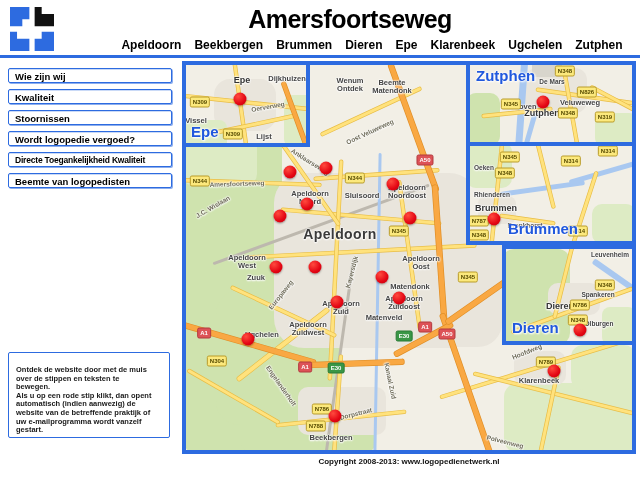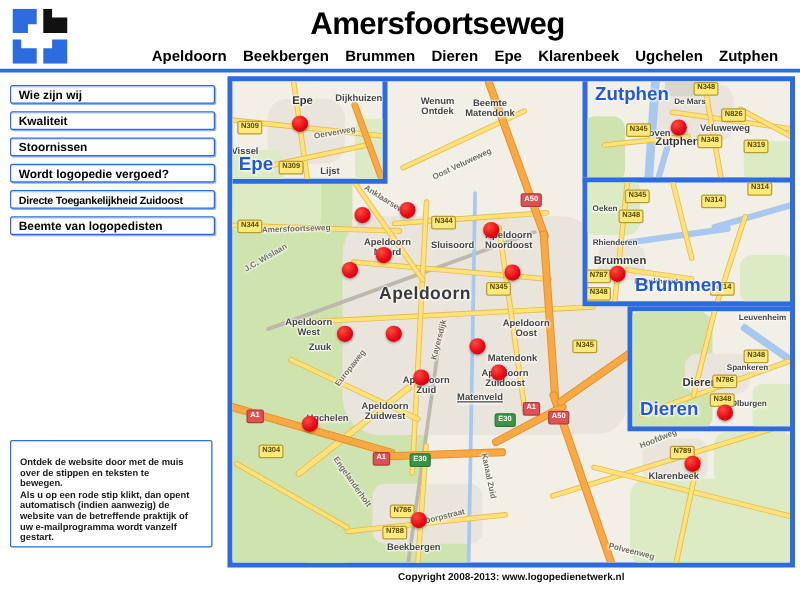--- a/index.html
+++ b/index.html
@@ -72,21 +72,21 @@
     <span>Ugchelen</span>
     <span>Zutphen</span>
   </div>
 <div class="rule"></div>
 
 <div id="sidebar">
     <div class="btn" style="top: 68px;">Wie zijn wij</div>
     <div class="btn" style="top: 89px;">Kwaliteit</div>
     <div class="btn" style="top: 110px;">Stoornissen</div>
     <div class="btn" style="top: 131px;">Wordt logopedie vergoed?</div>
-    <div class="btn tight" style="top: 152px;">Directe Toegankelijkheid Zuidoost</div>
+    <div class="btn tight" style="top: 152px;">Directe Toegankelijkheid Kwaliteit</div>
     <div class="btn" style="top: 173px;">Beemte van logopedisten</div>
   </div>
 
 <div class="infobox">Ontdek de website door met de muis
 over de stippen en teksten te
 bewegen.
 Als u op een rode stip klikt, dan opent
 automatisch (indien aanwezig) de
 website van de betreffende praktijk of
 uw e-mailprogramma wordt vanzelf
@@ -149,21 +149,21 @@
     <div class="place" style="left: 70px; top: 213px;">Zuuk</div>
     <div class="place road-name" style="left: 95px; top: 230px; transform: translate(-50%, -50%) rotate(-52deg);">Europaweg</div>
     <div class="place road-name" style="left: 166px; top: 207px; transform: translate(-50%, -50%) rotate(-75deg);">Kayersdijk</div>
     <div class="place" style="left: 235px; top: 198px;">Apeldoorn
 Oost</div>
     <div class="place" style="left: 224px; top: 222px;">Matendonk</div>
     <div class="place" style="left: 155px; top: 243px;">Apeldoorn
 Zuid</div>
     <div class="place" style="left: 218px; top: 238px;">Apeldoorn
 Zuidoost</div>
-    <div class="place" style="left: 198px; top: 253px; text-decoration: underline;">Matenveld</div>
+    <div class="place" style="left: 198px; top: 253px;">Matenveld</div>
     <div class="place" style="left: 122px; top: 264px;">Apeldoorn
 Zuidwest</div>
     <div class="place" style="left: 76px; top: 270px;">Ugchelen</div>
     <div class="place road-name" style="left: 95px; top: 321px; transform: translate(-50%, -50%) rotate(55deg);">Engelanderholt</div>
     <div class="place road-name" style="left: 204px; top: 316px; transform: translate(-50%, -50%) rotate(78deg);">Kanaal Zuid</div>
     <div class="place road-name" style="left: 170px; top: 349px; transform: translate(-50%, -50%) rotate(-14deg);">Dorpstraat</div>
     <div class="place" style="left: 145px; top: 373px;">Beekbergen</div>
     <div class="place road-name" style="left: 341px; top: 287px; transform: translate(-50%, -50%) rotate(-22deg);">Hoofdweg</div>
     <div class="place" style="left: 353px; top: 316px;">Klarenbeek</div>
     <div class="place road-name" style="left: 319px; top: 377px; transform: translate(-50%, -50%) rotate(14deg);">Polveenweg</div>

